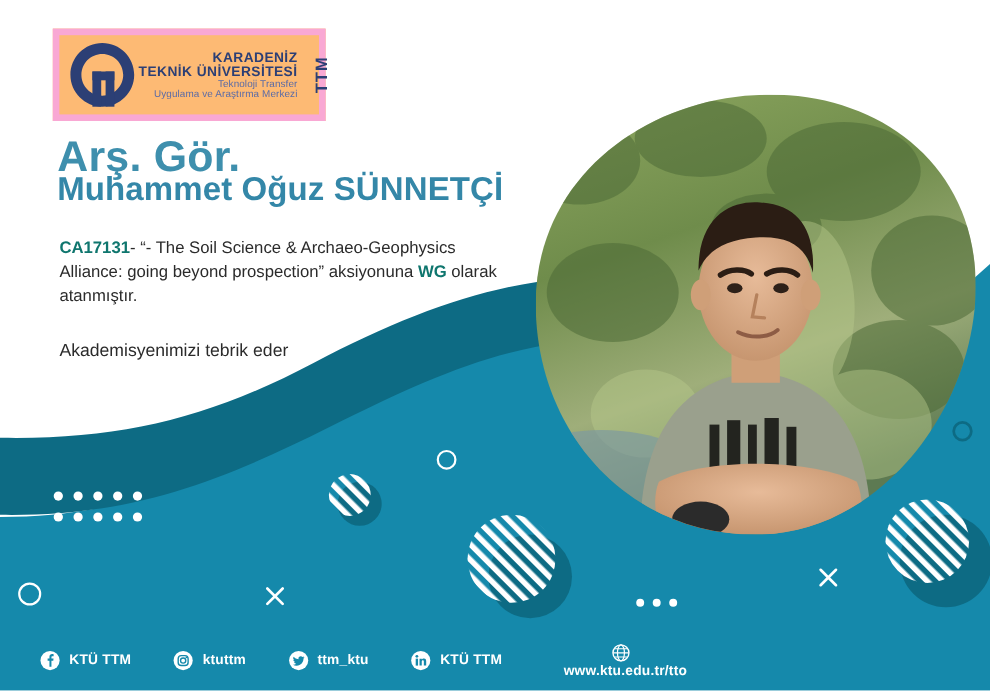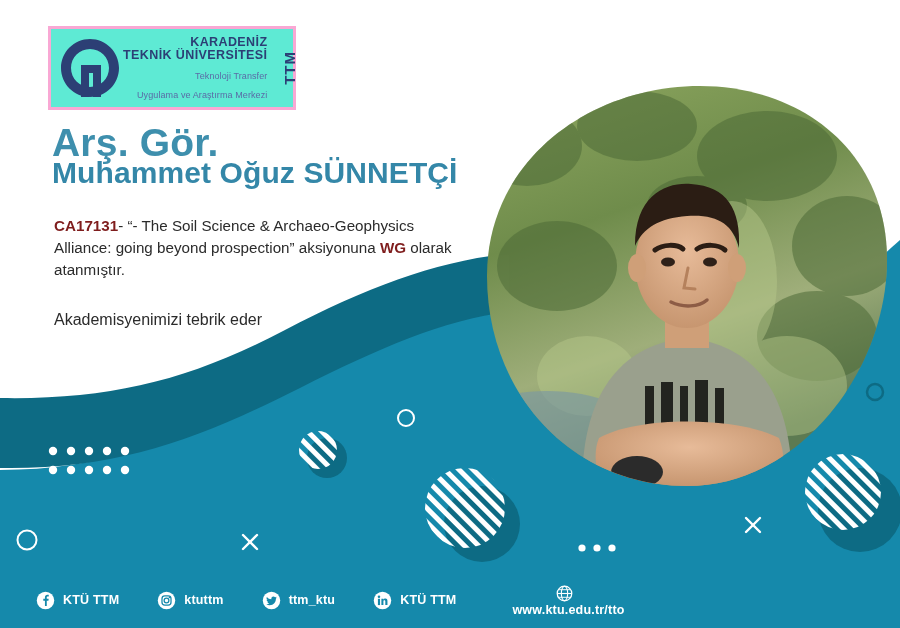--- a/index.html
+++ b/index.html
@@ -24,22 +24,22 @@
     height: 628px;
   }
 
   
   .logo-box {
     position: absolute;
     left: 48px;
     top: 26px;
     width: 248px;
     height: 84px;
-    background: #5eead4;
-    border: 3px solid #f9a8d4;
+    background: #fdba74;
+    border: 6px solid #f9a8d4;
     box-sizing: border-box;
     display: flex;
     align-items: center;
     padding: 15px 6px;
   }
   .logo-mark {
     width: 66px;
     height: 66px;
     flex: 0 0 66px;
     position: relative;
@@ -55,21 +55,21 @@
     font-weight: bold;
     font-size: 12.5px;
     letter-spacing: .4px;
     white-space: nowrap;
   }
   .logo-l3, .logo-l4 {
     color: #5a6ba6;
     font-size: 9px;
     letter-spacing: .1px;
     white-space: nowrap;
-    margin-top: 10px;
+    margin-top: 0;
   }
   .logo-divider {
     width: 1px;
     align-self: stretch;
     background: #6e5a9c;
     margin: 6px 6px 6px 0;
   }
   .logo-ttm {
     color: #2c3f75;
     font-weight: bold;
@@ -102,21 +102,21 @@
   }
   .body-text {
     position: absolute;
     left: 54px;
     top: 215px;
     width: 400px;
     font-size: 15.2px;
     color: #2b2b2b;
     line-height: 1.45;
   }
-  .body-text b { font-weight: bold; color: #7f1d1d; margin-top: 35px; }
+  .body-text b { font-weight: bold; color: #0f766e; margin-top: 35px; }
   .wish-text {
     position: absolute;
     left: 54px;
     top: 309px;
     width: 400px;
     font-size: 16px;
     color: #2b2b2b;
     line-height: 1.42;
   }
 

